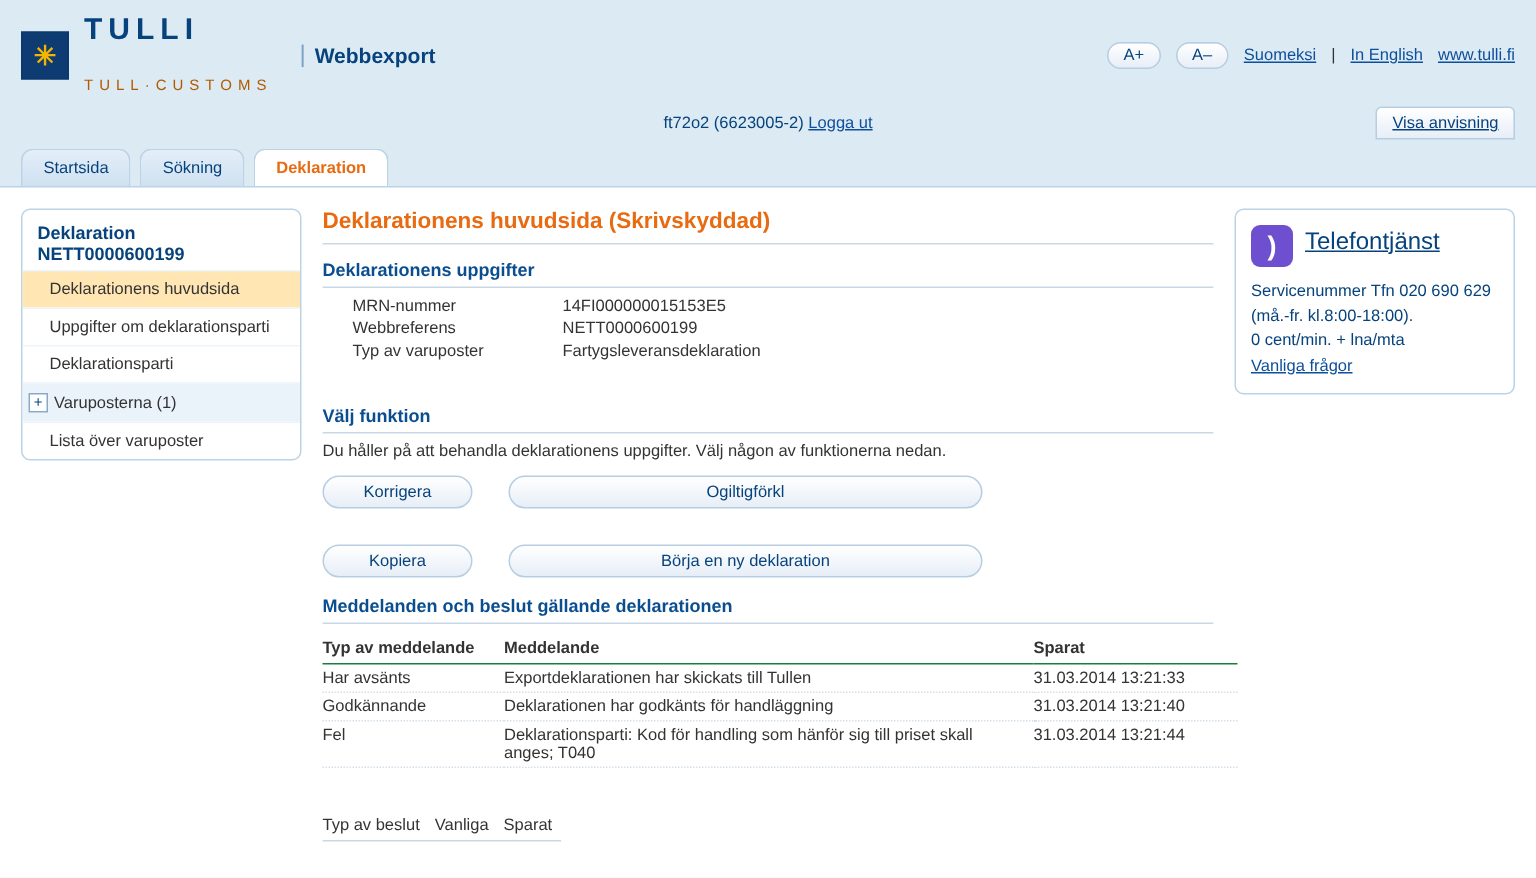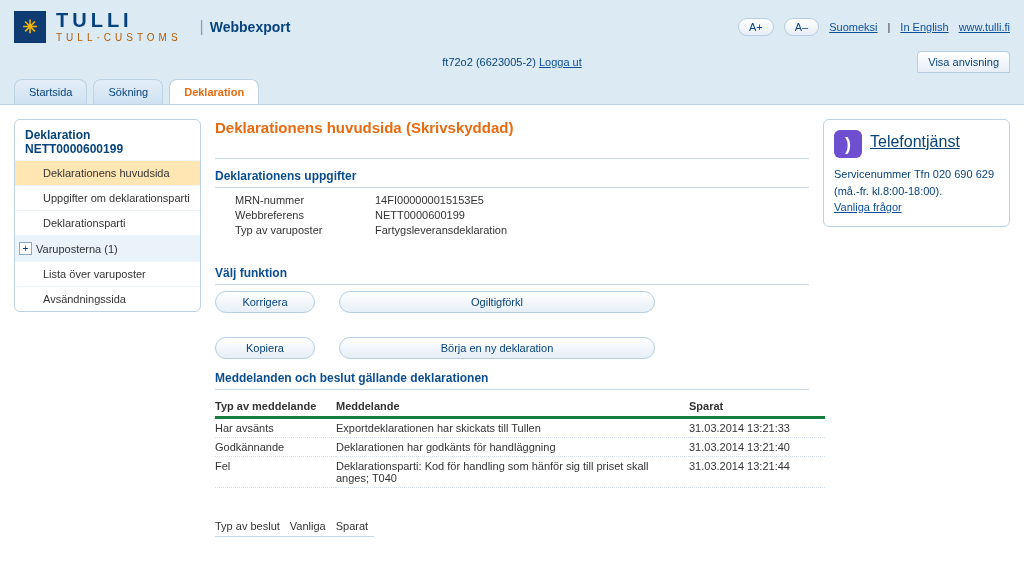--- a/index.html
+++ b/index.html
@@ -43,20 +43,21 @@
   }
   .logo-box span {
     color: #f5b400;
     font-size: 18px;
     font-weight: bold;
   }
   .brand {
     display: flex;
     flex-direction: column;
     margin-right: 12px;
+    gap: 20px;
   }
   .brand-main {
     font-size: 20px;
     letter-spacing: 4px;
     color: var(--blue-text);
     font-weight: bold;
     line-height: 1;
   }
   .brand-sub {
     font-size: 10px;
@@ -96,20 +97,21 @@
     cursor: pointer;
   }
   .header-info {
     display: flex;
     justify-content: flex-end;
     align-items: center;
     padding: 4px 14px 0 14px;
     font-size: 11px;
     color: var(--blue-text);
     position: relative;
+    text-decoration: underline;
   }
   .header-info .center {
     position: absolute;
     left: 50%;
     transform: translateX(-50%);
   }
   .header-info a {
     color: var(--link);
     text-decoration: underline;
     cursor: pointer;
@@ -168,21 +170,21 @@
   }
   .sidebar-title {
     display: block;
     padding: 8px 10px 4px 10px;
     font-weight: bold;
     color: var(--blue-text);
     font-size: 12px;
   }
   .sidebar-item {
     display: block;
-    padding: 6px 10px 6px 28px;
+    padding: 6px 10px 6px 18px;
     font-size: 11px;
     color: #333;
     cursor: pointer;
     border-top: 1px solid #eef4fb;
   }
   .sidebar-item.active {
     background: var(--sidebar-active);
   }
   .sidebar-item.expandable {
     background: var(--light-blue);
@@ -208,21 +210,21 @@
   .main {
     flex: 1;
     min-width: 0;
   }
   h2.page-title {
     color: var(--orange);
     font-size: 15px;
     font-weight: bold;
     margin: 0 0 6px 0;
     border-bottom: 1px solid #c9d8e6;
-    padding-bottom: 22px;
+    padding-bottom: 6px;
   }
   .section-heading {
     color: var(--dark-heading);
     font-weight: bold;
     font-size: 12px;
     margin: 10px 0 6px 0;
     border-bottom: 1px solid #c9d8e6;
     padding-bottom: 4px;
   }
   .kv-row {
@@ -266,21 +268,21 @@
   table.msg-table {
     width: 610px;
     font-size: 11px;
     border-collapse: collapse;
     margin-bottom: 28px;
   }
   table.msg-table th {
     text-align: left;
     font-weight: bold;
     color: #333;
-    border-bottom: 3px solid #15803d;
+    border-bottom: 1px solid #15803d;
     padding: 4px 6px 4px 0;
   }
   table.msg-table td {
     padding: 3px 6px 3px 0;
     border-bottom: 1px dotted #d6e0ea;
     color: #333;
     vertical-align: top;
   }
   table.dec-table th {
     text-align: left;
@@ -385,41 +387,41 @@
       <span>NETT0000600199</span>
     </span>
     <span class="sidebar-item active">Deklarationens huvudsida</span>
     <span class="sidebar-item">Uppgifter om deklarationsparti</span>
     <span class="sidebar-item">Deklarationsparti</span>
     <span class="sidebar-item expandable">
       <span class="expand-icon">+</span>
       <span>Varuposterna (1)</span>
     </span>
     <span class="sidebar-item">Lista över varuposter</span>
-    <span class="sidebar-item">Avsändningssida</span>
   </div>
 
   <div class="main">
     <h2 class="page-title">Deklarationens huvudsida  (Skrivskyddad)</h2>
 
     <div class="section-heading">Deklarationens uppgifter</div>
     <div class="kv-row">
       <span class="kv-label">MRN-nummer</span>
       <span class="kv-value">14FI000000015153E5</span>
     </div>
     <div class="kv-row">
       <span class="kv-label">Webbreferens</span>
       <span class="kv-value">NETT0000600199</span>
     </div>
     <div class="kv-row">
       <span class="kv-label">Typ av varuposter</span>
       <span class="kv-value">Fartygsleveransdeklaration</span>
     </div>
 
     <div class="section-heading" style="margin-top:30px">Välj funktion</div>
+    <div class="instr">Du håller på att behandla deklarationens uppgifter. Välj någon av funktionerna nedan.</div>
     <div class="button-grid">
       <button class="fn-btn">Korrigera</button>
       <button class="fn-btn">Ogiltigförkl</button>
       <button class="fn-btn">Kopiera</button>
       <button class="fn-btn">Börja en ny deklaration</button>
     </div>
 
     <div class="section-heading">Meddelanden och beslut gällande deklarationen</div>
     <table class="msg-table">
       <thead>
@@ -460,16 +462,17 @@
   </div>
 
   <div class="right-panel">
     <div class="rp-head">
       <span class="phone-icon">
           <span class="phone-glyph">(</span>
         </span>
       <div class="rp-title">Telefontjänst</div>
     </div>
     <div>Servicenummer Tfn 020 690 629 (må.-fr. kl.8:00-18:00).</div>
+    <div>0 cent/min. + lna/mta</div>
     <a>Vanliga frågor</a>
   </div>
 
 </div>
 
 </body></html>

